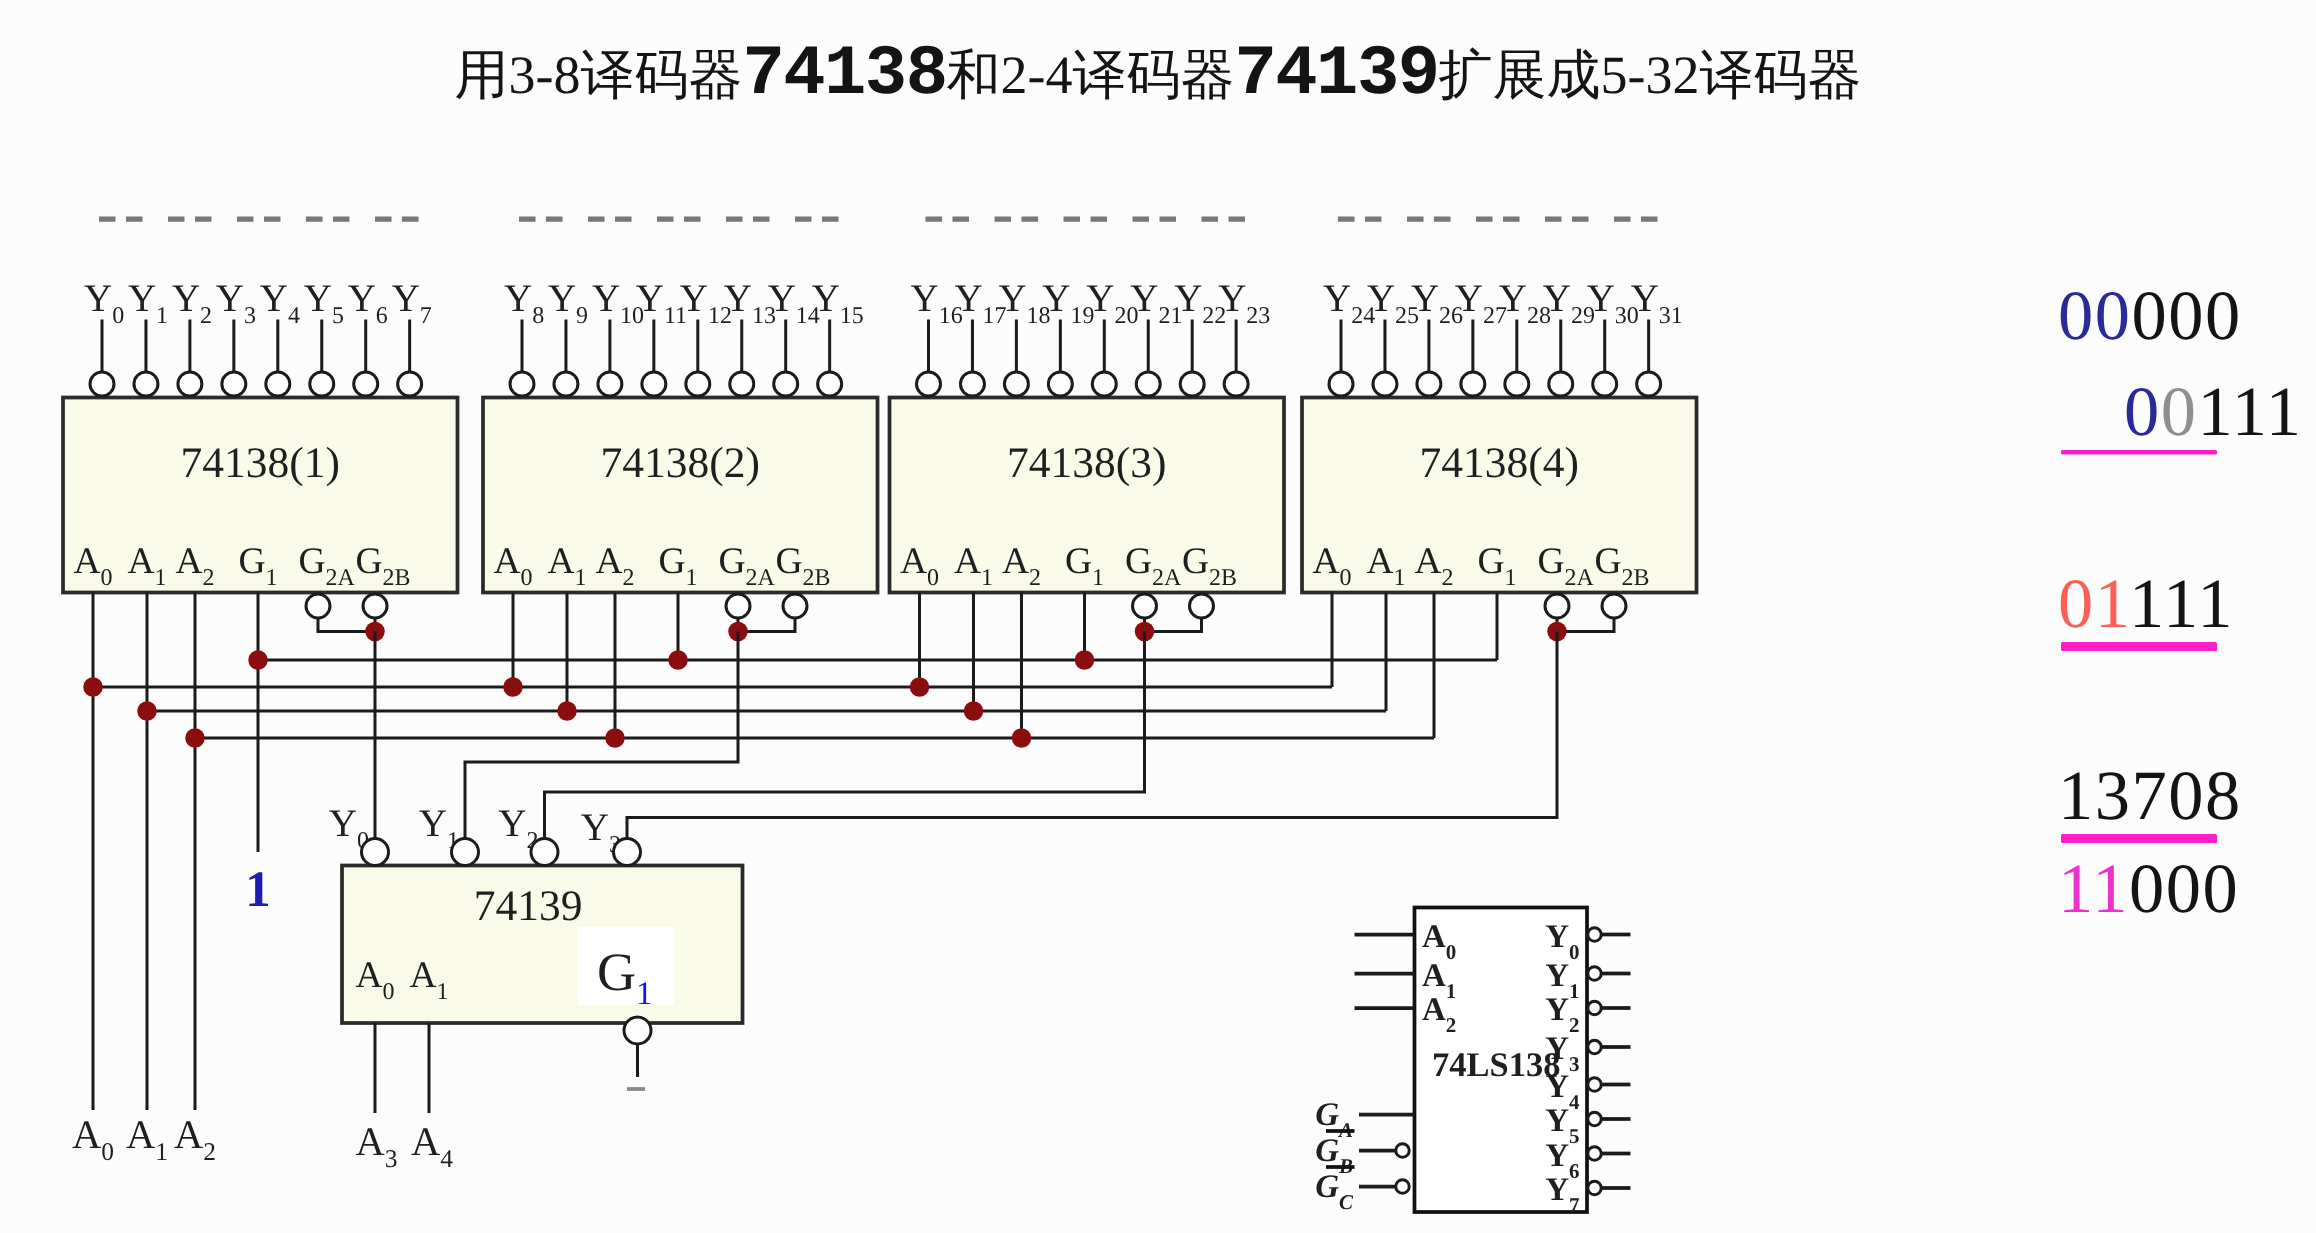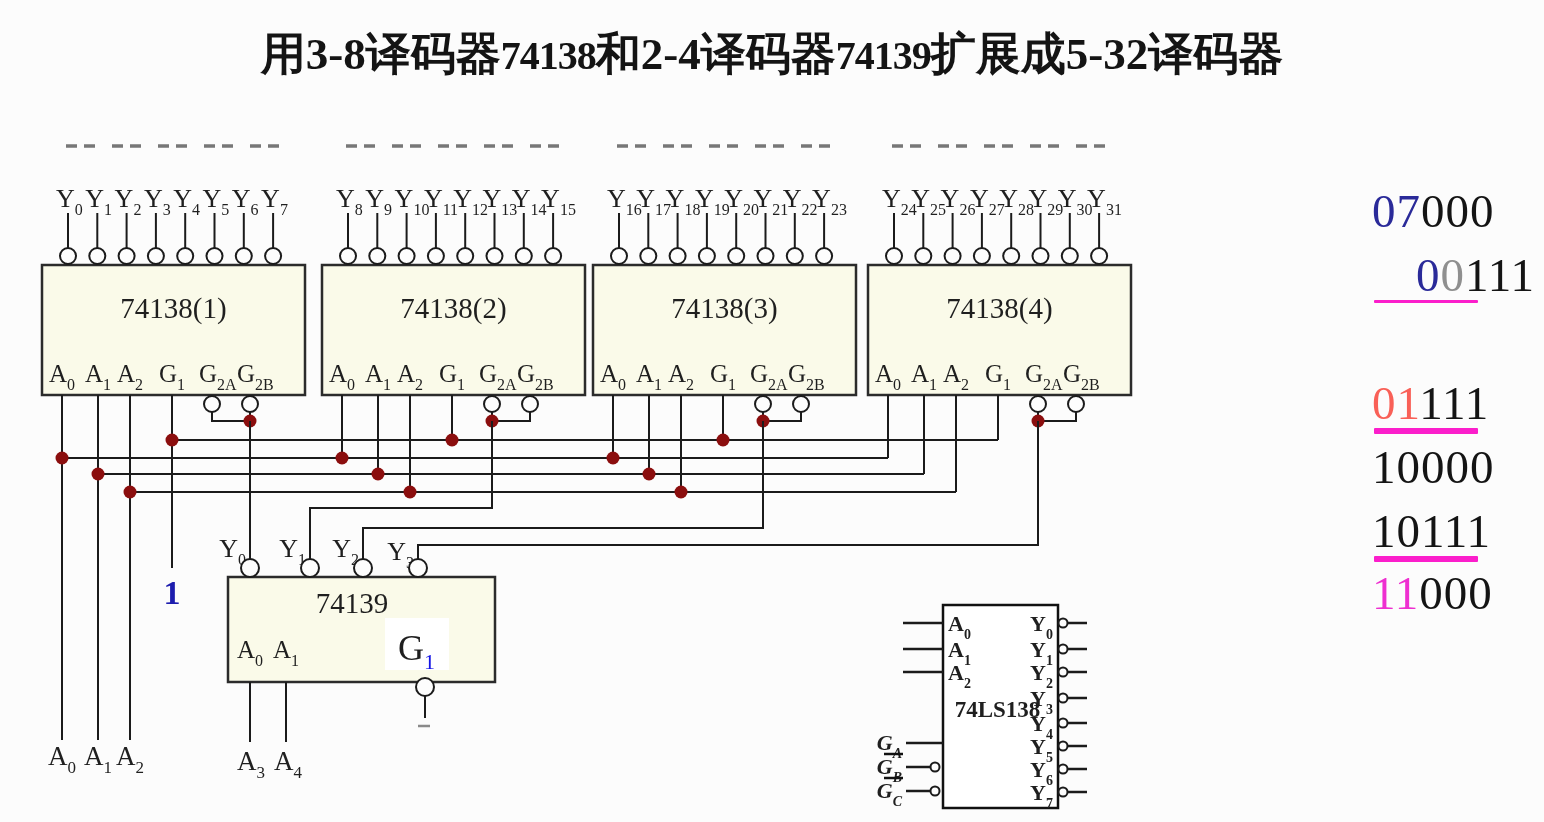--- a/index.html
+++ b/index.html
@@ -1,21 +1,21 @@
 <!DOCTYPE html>
 <html><head>
 <meta charset="utf-8">
 <style>
   html,body{margin:0;padding:0;background:#e8e8e8;}
   .stage{position:relative;width:1544px;height:822px;background:#fcfcfc;overflow:hidden;
          font-family:"Liberation Serif",serif;}
   .title{position:absolute;top:24px;left:0;width:100%;text-align:center;white-space:nowrap;
          color:#141414;}
-  .title .seg{font-family:"Liberation Serif","DejaVu Serif",serif;font-size:45px;font-weight:bold;}
-  .title .seg.b{font-family:Liberation Serif, serif;font-size:40px;font-weight:bold;letter-spacing:-1px;}
+  .title .seg{font-family:"Liberation Serif","DejaVu Serif",serif;font-size:36px;font-weight:normal;}
+  .title .seg.b{font-family:Liberation Mono, monospace;font-size:47px;font-weight:bold;letter-spacing:-1px;}
   svg.circuit{position:absolute;left:0;top:0;width:1544px;height:822px;}
   .binary{position:absolute;left:1372px;top:0;width:170px;height:822px;}
   .brow{position:absolute;left:0;white-space:nowrap;font-family:"Liberation Serif","DejaVu Serif",serif;
         font-size:47px;line-height:1;letter-spacing:1px;}
   .bline{position:absolute;left:2px;border-radius:1px;}
 </style>
 </head>
 <body>
 
 <div class="stage">
@@ -267,23 +267,22 @@
       <circle cx="1063" cy="746" r="4.5" fill="#fdfdfd" stroke="#1b1b1b" stroke-width="2"></circle>
       <polyline points="1068,746 1087,746" fill="none" stroke="#1b1b1b" stroke-width="2.5"></polyline>
       <text x="1053" y="777" font-size="22" fill="#1f1f1f" font-family="&quot;Liberation Serif&quot;,serif" text-anchor="end" font-weight="bold" font-style="normal"><tspan>Y</tspan><tspan font-size="14" dy="8">6</tspan></text>
       <circle cx="1063" cy="769" r="4.5" fill="#fdfdfd" stroke="#1b1b1b" stroke-width="2"></circle>
       <polyline points="1068,769 1087,769" fill="none" stroke="#1b1b1b" stroke-width="2.5"></polyline>
       <text x="1053" y="800" font-size="22" fill="#1f1f1f" font-family="&quot;Liberation Serif&quot;,serif" text-anchor="end" font-weight="bold" font-style="normal"><tspan>Y</tspan><tspan font-size="14" dy="8">7</tspan></text>
       <circle cx="1063" cy="792" r="4.5" fill="#fdfdfd" stroke="#1b1b1b" stroke-width="2"></circle>
       <polyline points="1068,792 1087,792" fill="none" stroke="#1b1b1b" stroke-width="2.5"></polyline>
     </svg>
   <div class="binary" id="binary">
-      <div class="brow" style="top: 188px;"><span style="color: rgb(42, 42, 153);">07</span><span style="color: rgb(20, 20, 20);">000</span></div>
+      <div class="brow" style="top: 188px;"><span style="color: rgb(42, 42, 153);">00</span><span style="color: rgb(20, 20, 20);">000</span></div>
       <div class="brow" style="top: 252px; margin-left: 44px;"><span style="color: rgb(42, 42, 153);">0</span><span style="color: rgb(143, 143, 143);">0</span><span style="color: rgb(20, 20, 20);">111</span></div>
       <div class="bline" style="top: 300px; width: 104px; height: 3px; background: rgb(251, 30, 203);"></div>
       <div class="brow" style="top: 380px;"><span style="color: rgb(249, 96, 87);">01</span><span style="color: rgb(20, 20, 20);">111</span></div>
       <div class="bline" style="top: 428px; width: 104px; height: 6px; background: rgb(251, 30, 203);"></div>
-      <div class="brow" style="top: 444px;"><span style="color: rgb(20, 20, 20);">10000</span></div>
-      <div class="brow" style="top: 508px;"><span style="color: rgb(20, 20, 20);">10111</span></div>
+      <div class="brow" style="top: 508px;"><span style="color: rgb(20, 20, 20);">13708</span></div>
       <div class="bline" style="top: 556px; width: 104px; height: 6px; background: rgb(251, 30, 203);"></div>
       <div class="brow" style="top: 570px; text-align: right;"><span style="color: rgb(238, 47, 208);">11</span><span style="color: rgb(20, 20, 20);">000</span></div>
     </div>
 </div>
 
 </body></html>

